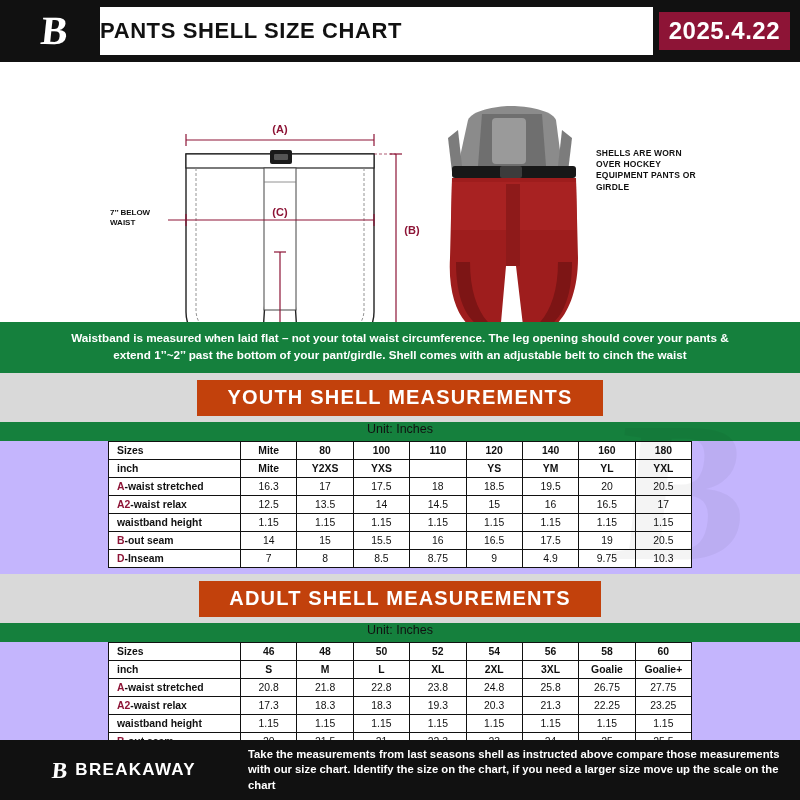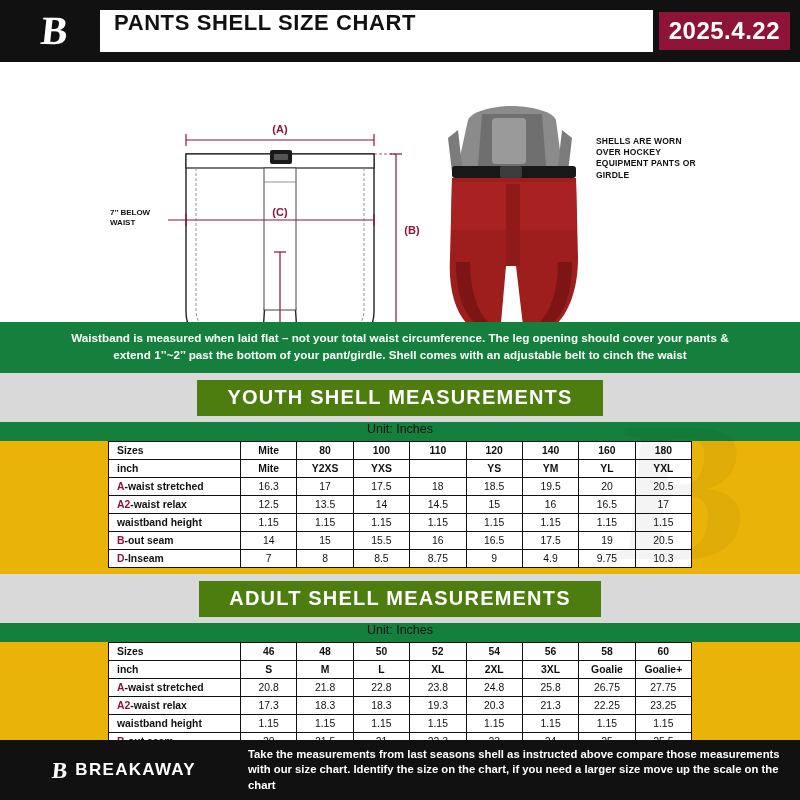--- a/index.html
+++ b/index.html
@@ -36,23 +36,22 @@
     font-weight: bold;
     font-size: 40px;
     line-height: 1;
     letter-spacing: -1px;
     position: relative;
     transform: skewX(-6deg);
   }
   .title-box {
     flex: 1 1 auto;
     background: #ffffff;
-    height: 42px;
-    display: flex; align-items: flex-start;
-    padding-left: 14px;
+    height: 48px;
+    display: flex; align-items: center;
     margin-right: 6px;
   }
   .title-box .t {
     font-size: 22px;
     font-weight: bold;
     letter-spacing: 0.6px;
     color: #111;
   }
   .date-box {
     background: #8d1436;
@@ -68,21 +67,21 @@
   
   .diagram {
     position: relative;
     height: 260px;
     background: #ffffff;
     border-bottom: none;
   }
   .diagram svg { position: absolute; top: 0; left: 0; }
   .note {
     position: absolute;
-    left: 596px; top: 74px;
+    left: 596px; top: 86px;
     width: 110px;
     font-size: 8.5px;
     font-weight: bold;
     line-height: 1.32;
     color: #111;
     letter-spacing: 0.2px;
   }
   .below-waist {
     position: absolute;
     left: 110px; top: 146px;
@@ -103,36 +102,36 @@
     line-height: 1.45;
     padding: 8px 58px 9px 58px;
   }
   
   .banner-row {
     background: #d9d9d9;
     display: flex; align-items: center; justify-content: center;
     padding: 7px 0 6px 0;
   }
   .banner {
-    background: #4d7c0f;
+    background: #c2410c;
     color: #ffffff;
     font-size: 20px;
     font-weight: bold;
     letter-spacing: 1.2px;
     padding: 6px 30px 7px 30px;
   }
   .unit {
     background: #15803d;
     text-align: center;
     font-size: 12.5px;
     color: #111;
     padding-bottom: 5px;
   }
   
-  .tablewrap { background: #eab308; padding: 0 108px 6px 108px; }
+  .tablewrap { background: #c4b5fd; padding: 0 108px 6px 108px; }
   table {
     width: 100%;
     border-collapse: collapse;
     background: #ffffff;
     table-layout: fixed;
   }
   table td {
     border: 1px solid #111111;
     font-size: 10.4px;
     height: 18px;

